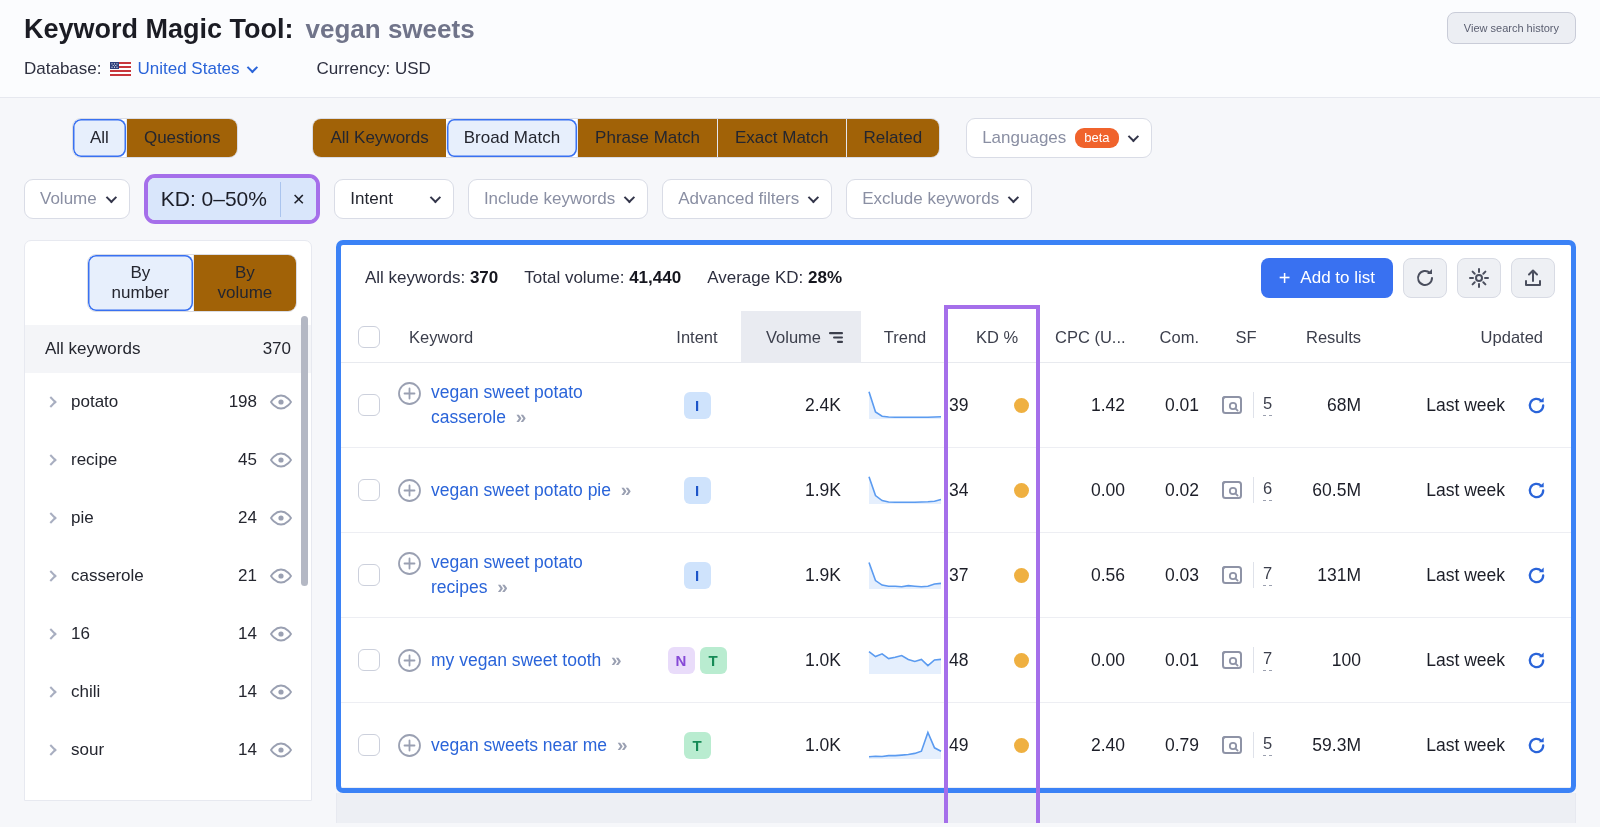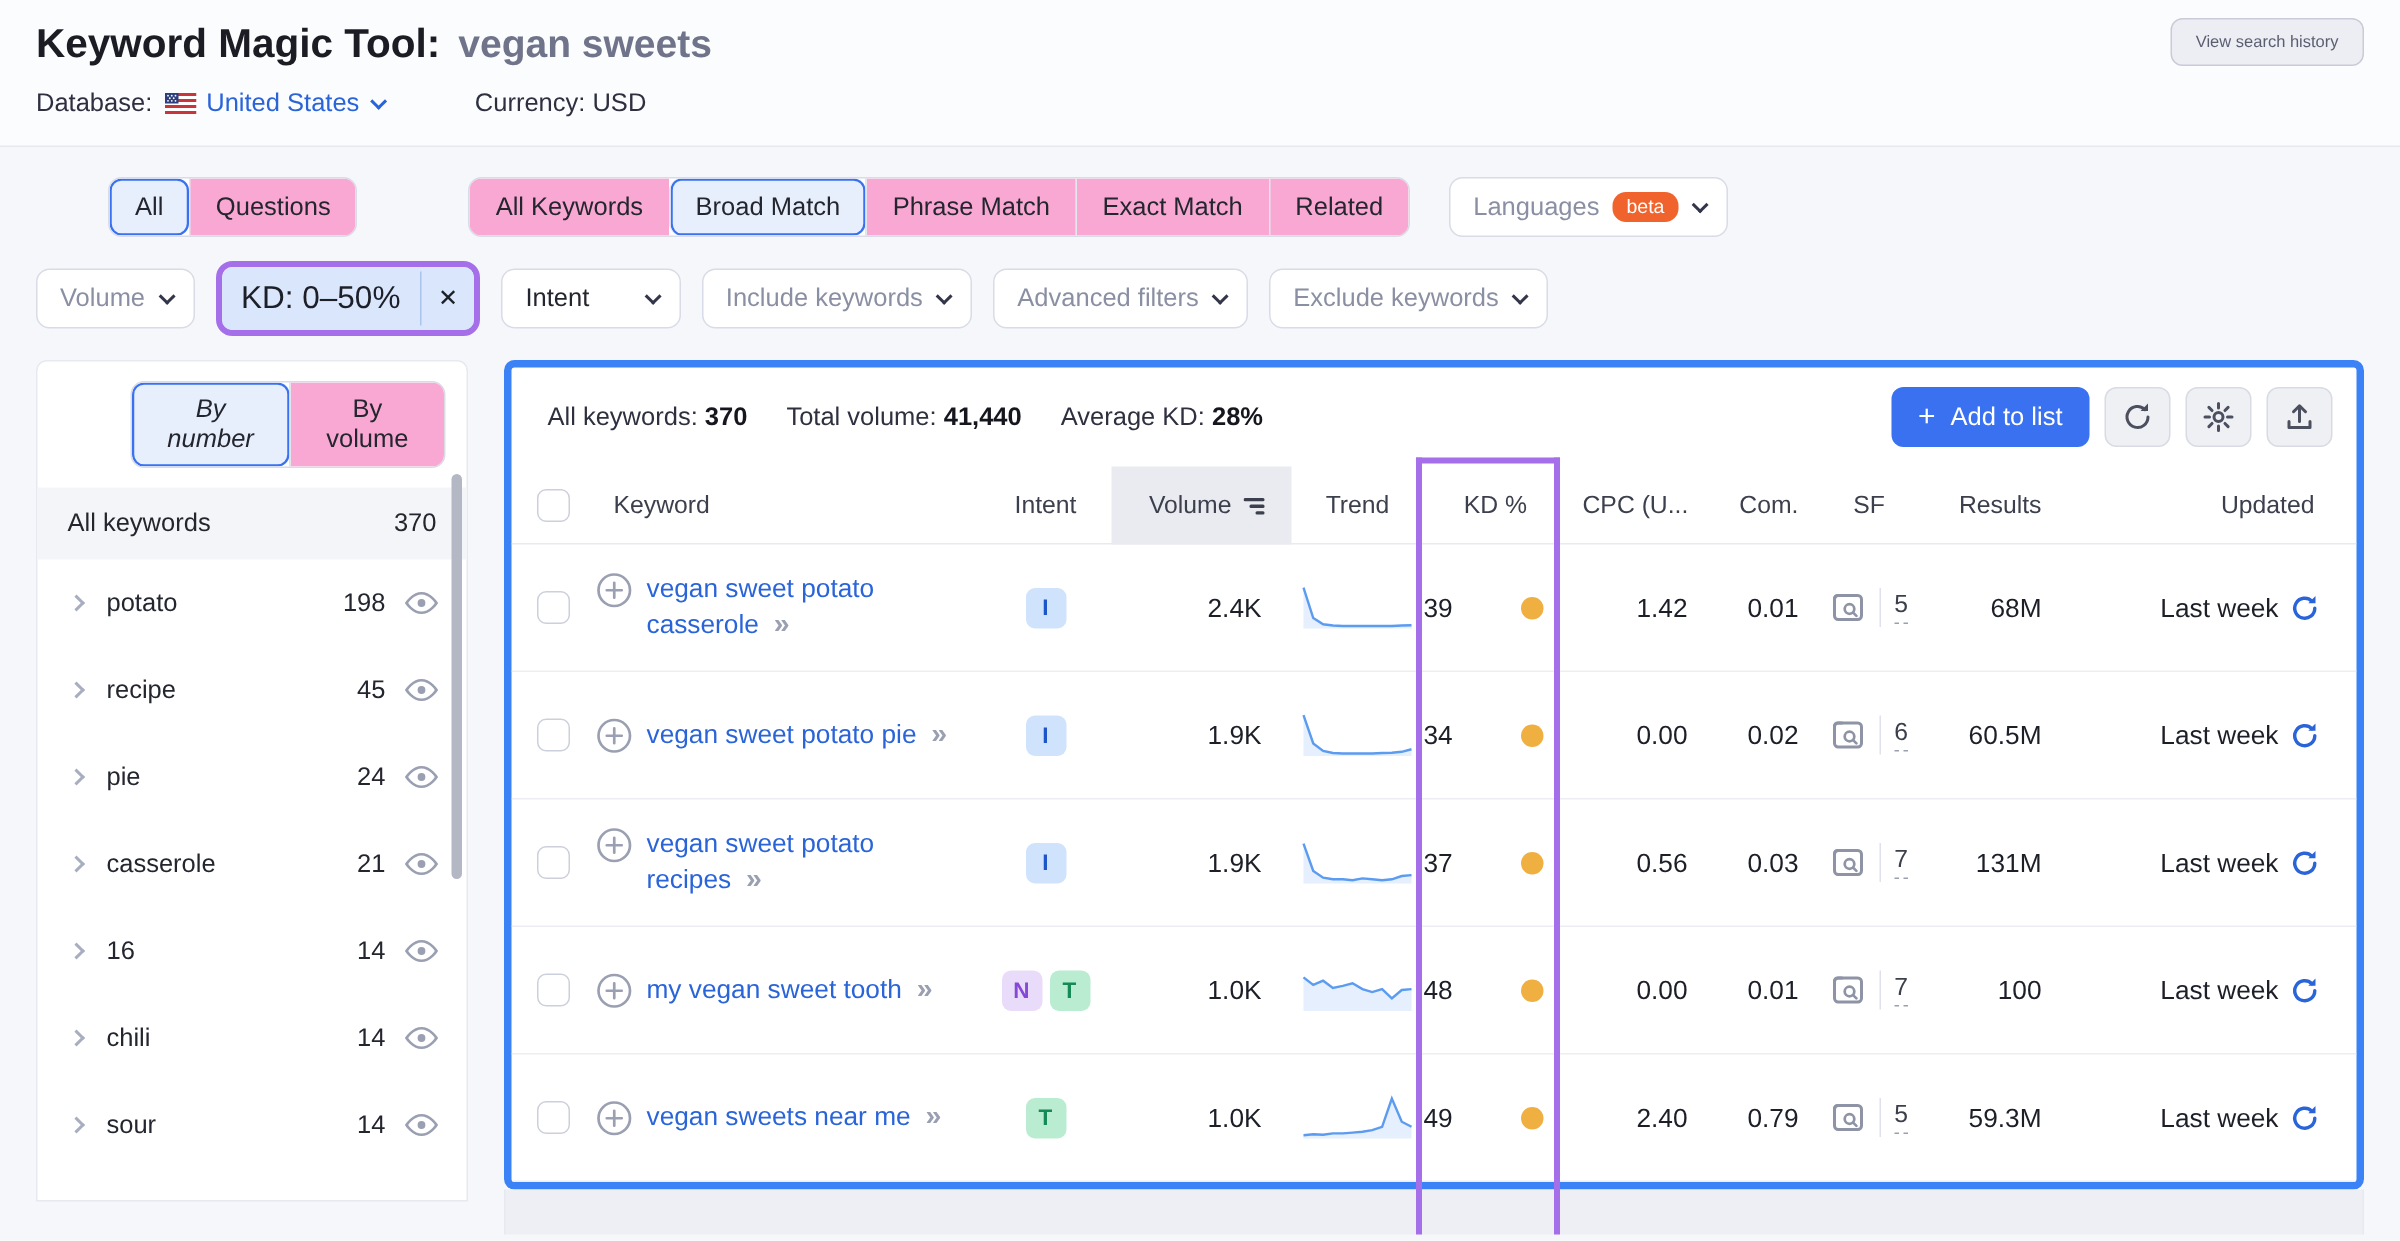--- a/index.html
+++ b/index.html
@@ -23,21 +23,21 @@
   .chev { width:8px; height:8px; border-right:2px solid #33354a; border-bottom:2px solid #33354a;
     transform:rotate(45deg) translateY(-2px); display:inline-block; }
   .chev.blue { border-color:#2a64d9; }
   .chev.right { transform:rotate(-45deg); border-color:#a8aec0; }
 
   
   .filters { padding:20px 24px 0; }
   .frow { display:flex; align-items:center; gap:26px; }
   .frow2 { margin-top:16px; gap:14px; }
   .seg { display:flex; background:#fff; border:1px solid #d9dce6; border-radius:9px; overflow:hidden;margin-left:48px; }
-  .seg .tab { padding:9px 17px; font-size:17px; color:#24262f; background:#f9a8d4; border:none;
+  .seg .tab { padding:9px 17px; font-size:17px; color:#24262f; background:#a16207; border:none;
     border-left:1px solid #e4e6ee; cursor:pointer; font-family:inherit; }
   .seg .tab:first-child { border-left:none; }
   .seg .tab.sel { background:#e7effc; box-shadow:inset 0 0 0 1.5px #3971f1; border-radius:8px; }
   .pill { display:flex; align-items:center; gap:9px; background:#fff; border:1px solid #d9dce6;
     border-radius:9px; padding:9px 15px; font-size:17px; color:#8a8fa3; cursor:pointer; }
   .pill.darktext { color:#24262f; }
   .beta { background:#f0632c; color:#fff; font-size:13px; padding:2px 9px 3px; border-radius:9px; }
   .kd-wrap { border:4px solid #a56fea; border-radius:11px; }
   .kd-pill { display:flex; align-items:center; background:#d9e6fb; border-radius:7px; overflow:hidden; }
   .kd-label { padding:9px 13px; font-size:21px; color:#1c1e28; }
@@ -99,21 +99,21 @@
   .c-vol { text-align:right; padding-right:20px; }
   .c-trend { display:flex; justify-content:center; }
   .c-kd { display:flex; justify-content:space-between; align-items:center; gap:10px; padding-right:16px; }
   .kd-dot { width:15px; height:15px; border-radius:50%; background:#efb041; }
   .c-cpc { text-align:right; padding-right:16px; }
   .c-com { text-align:right; padding-right:12px; }
   .c-sf { display:flex; justify-content:center; align-items:center; gap:9px; }
   .sf-div { width:1px; height:26px; background:#dfe2ea; }
   .sf-num { color:#3c3f4c; font-size:16.5px; border-bottom:1.5px dashed #9ba0af; padding-bottom:2px; cursor:pointer; }
   .c-res { text-align:right; padding-right:10px; }
-  .c-upd { display:flex; justify-content:flex-end; align-items:center; gap:7px; padding-right:24px; }
+  .c-upd { display:flex; justify-content:flex-end; align-items:center; gap:21px; padding-right:24px; }
 
   .bottom-strip { height:30px; background:#edeff4; border-left:1px solid #e7e9f0; border-right:1px solid #e7e9f0; }
 
   .kd-overlay { position:absolute; left:608px; top:65px; width:96px; height:calc(100% - 65px);
     border:4px solid #a56fea; border-bottom:none; pointer-events:none; z-index:5; }
 
   svg { display:block; }
 </style>
 </head>
 <body>
@@ -202,21 +202,21 @@
       <i class="chev"></i>
     </div>
   </div>
 </div>
 
 <div class="content">
 
   <div class="sidebar">
     <div class="sb-tabs">
       <div class="seg">
-        <button class="tab sel" style="padding:8px 15px;font-style:italic;">By number</button>
+        <button class="tab sel" style="padding:8px 15px;">By number</button>
         <button class="tab" style="padding:8px 15px;">By volume</button>
       </div>
     </div>
     <div class="sb-all">
       <span>All keywords</span>
       <span>370</span>
     </div>
     <div id="sb-items">
         <div class="sb-item">
           <i class="chev right"></i>

